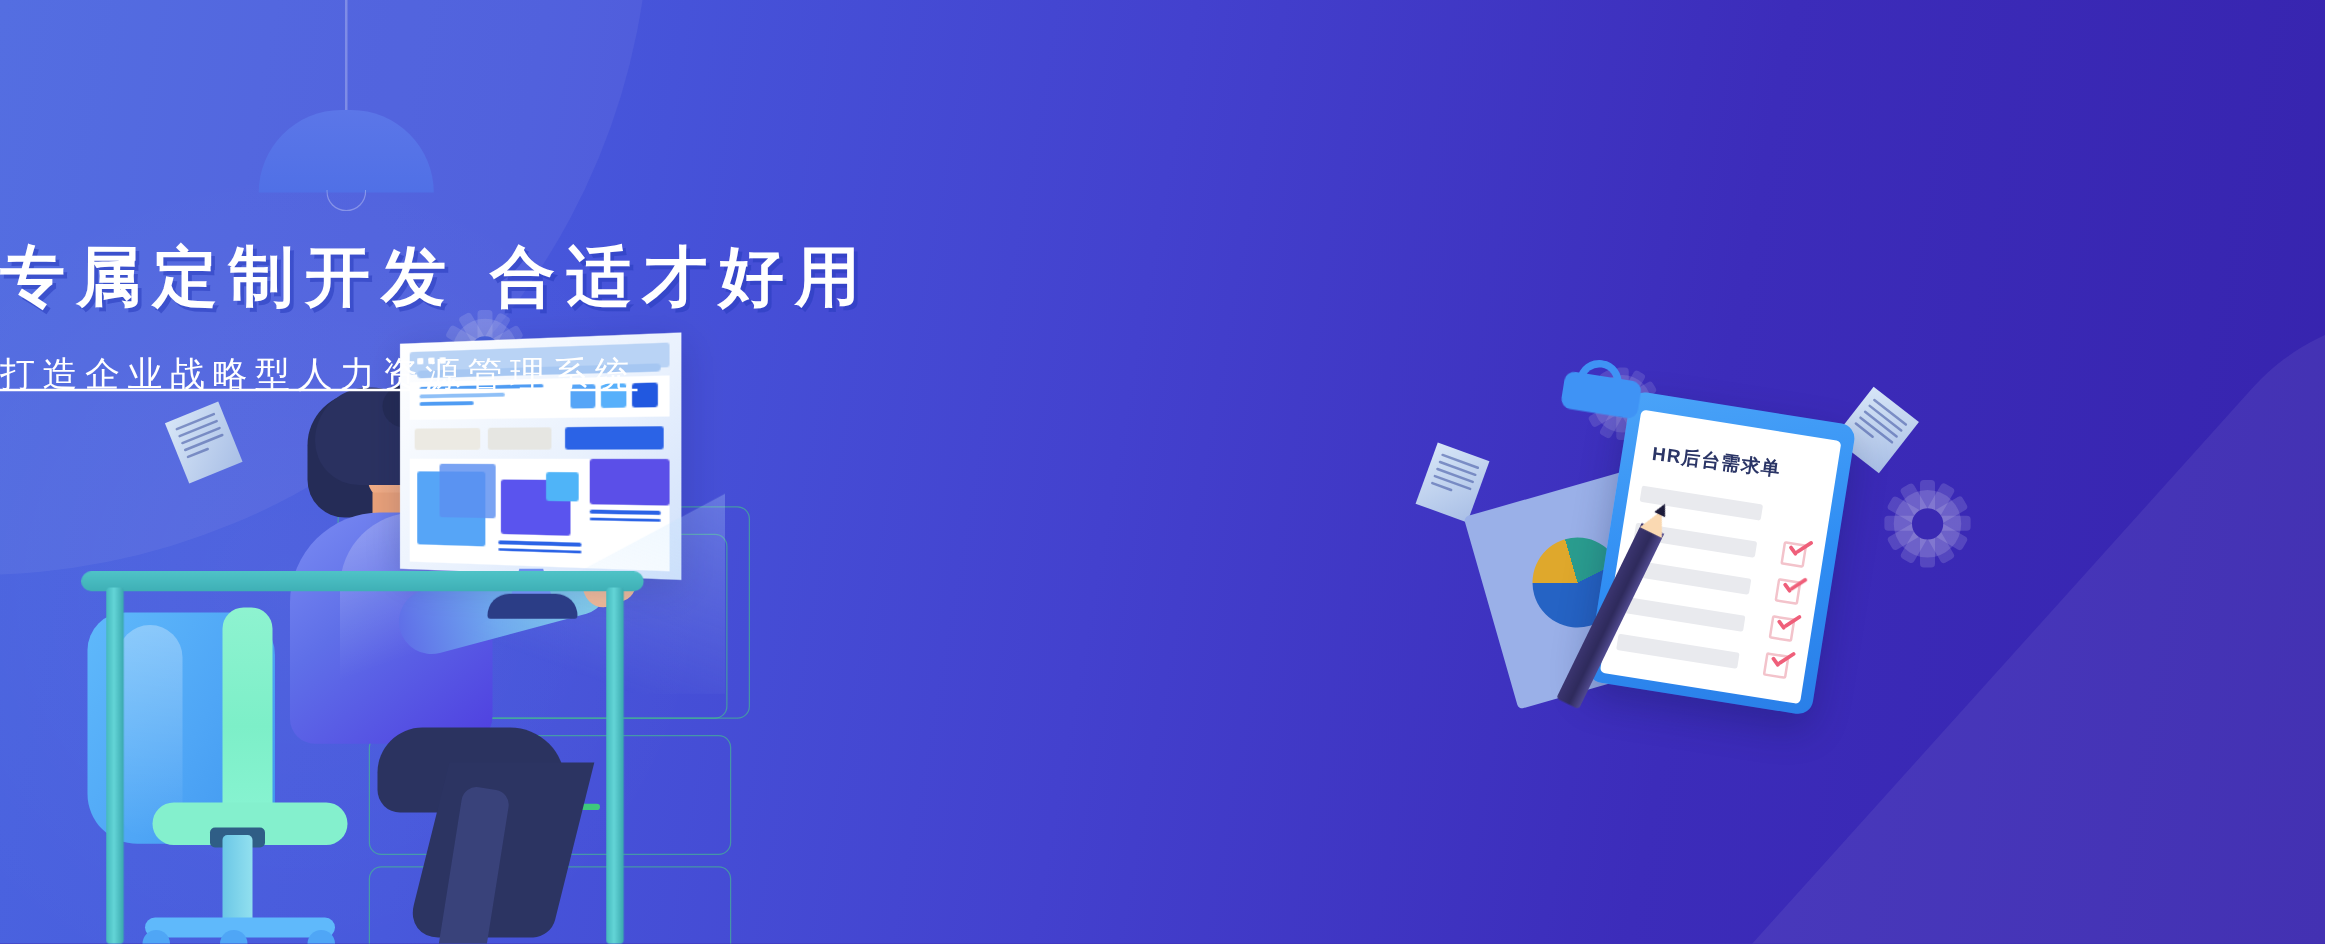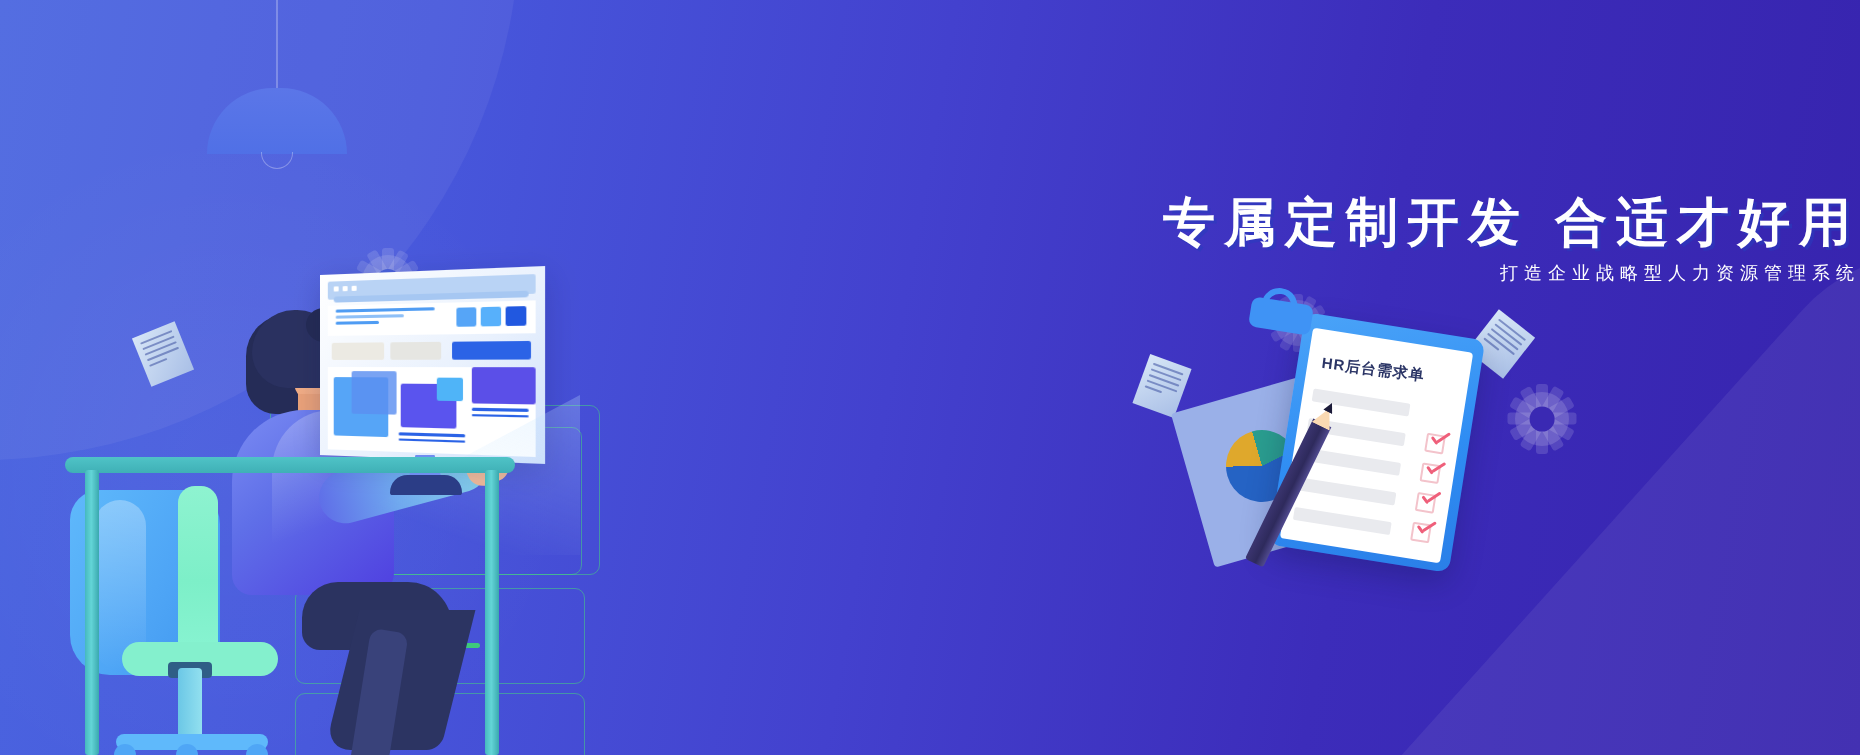--- a/index.html
+++ b/index.html
@@ -247,28 +247,28 @@
   .pencil{ position:absolute; left:132px; top:88px; width:20px; height:178px;
     transform:rotate(26deg); transform-origin:top center; }
   .pencil-body{ position:absolute; left:0; top:22px; width:20px; height:156px;
     background:linear-gradient(90deg,#3b3570 0%,#2e2a5c 55%,#504a8f 100%); border-radius:0 0 3px 3px; }
   .pencil-wood{ position:absolute; left:0; top:6px; width:20px; height:20px;
     background:#fad9b2; clip-path:polygon(50% 0,100% 100%,0 100%); }
   .pencil-tip{ position:absolute; left:5px; top:0; width:10px; height:10px;
     background:#1c1b3a; clip-path:polygon(50% 0,100% 100%,0 100%); }
 
   
-  .copy{ position:absolute; left:0; top:192px; width:1860px; text-align:right; }
+  .copy{ position:absolute; left:0; top:192px; width:1860px; text-align:left; }
   .headline{
     font-size:52px; font-weight:700; color:#ffffff; letter-spacing:9px;
     line-height:1.18; text-shadow:3px 3px 0 rgba(40,60,190,.55);
   }
   .headline .gap{ display:inline-block; width:26px; }
   .subline{
-    margin-top:8px; font-size:18px; color:#ffffff; letter-spacing:6px; font-weight:400;
+    margin-top:28px; font-size:28px; color:#ffffff; letter-spacing:6px; font-weight:400;text-decoration:underline;
   }
 </style>
 </head>
 <body>
 
 <div class="banner">
 
   <div class="bg-arc-tl"></div>
   <div class="bg-soft-left"></div>
   <div class="bg-diag-big"></div>

